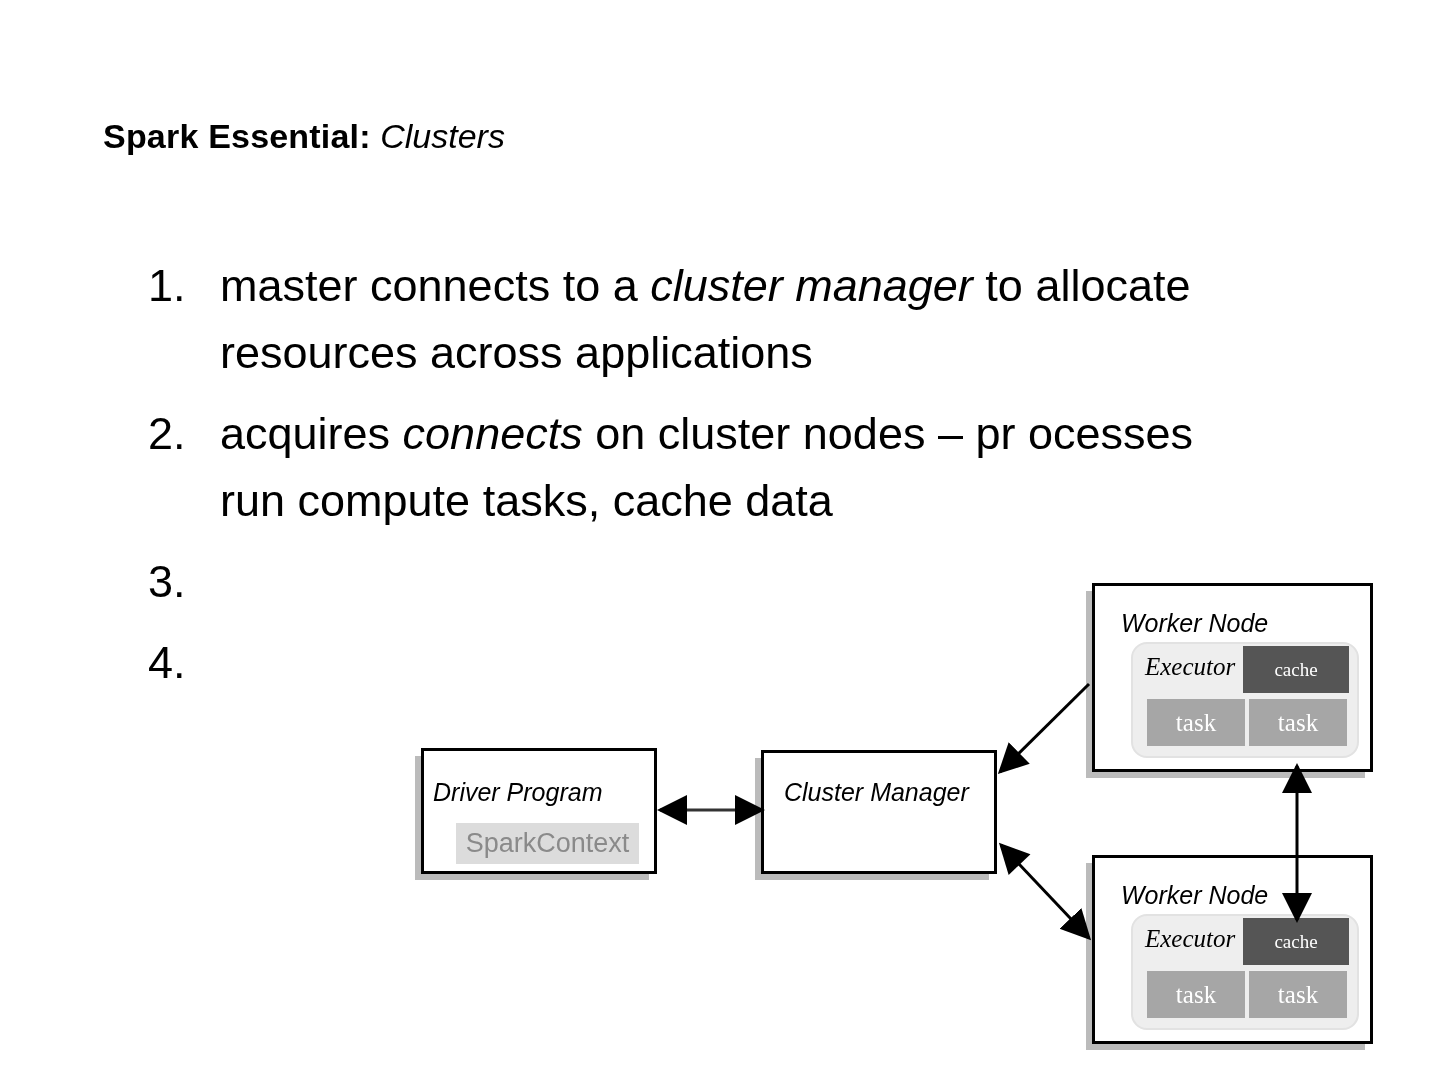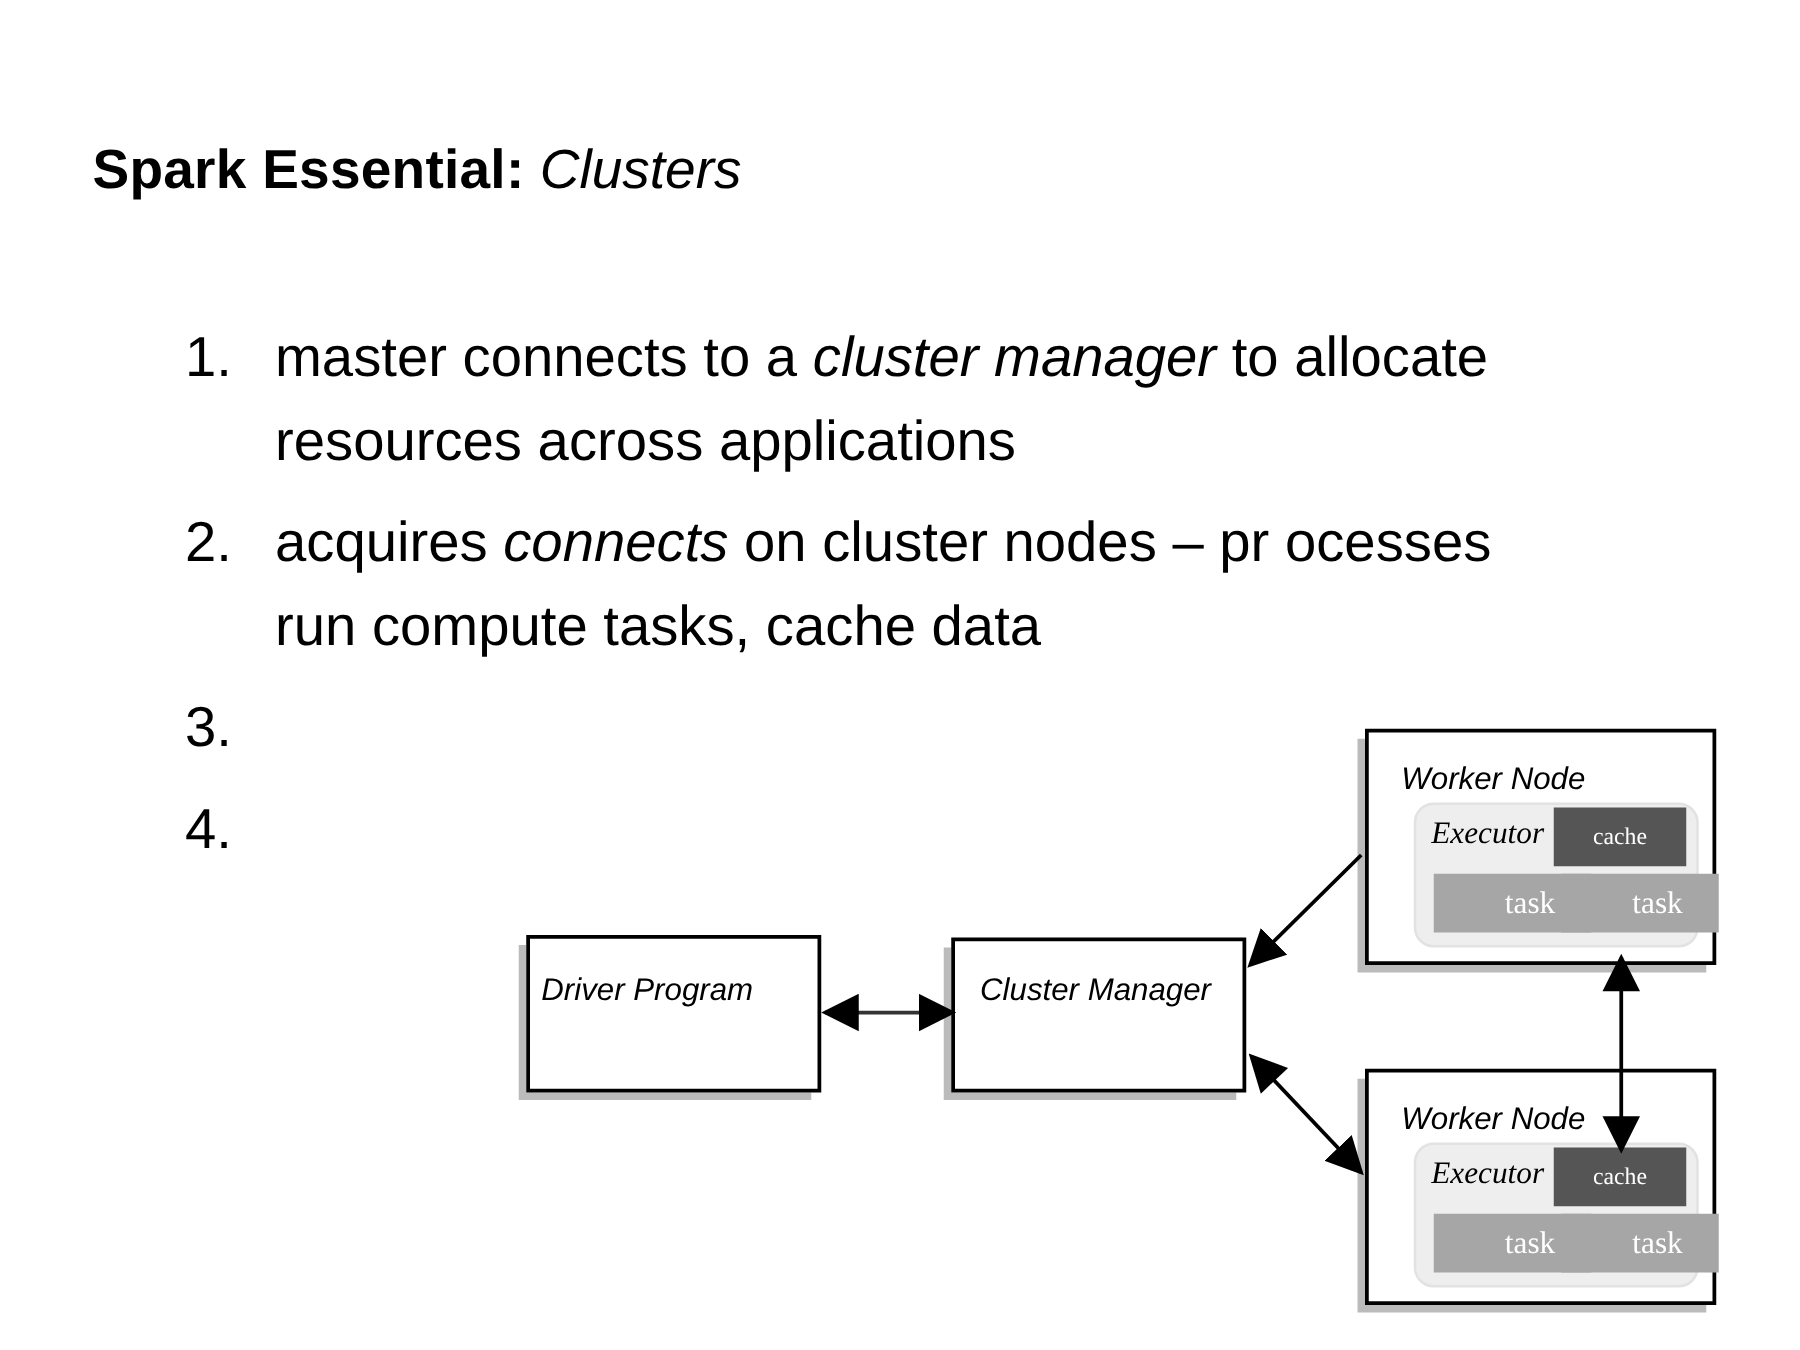--- a/index.html
+++ b/index.html
@@ -12,23 +12,23 @@
     height: 1080px;
     position: relative;
     overflow: hidden;
     font-family: "Liberation Sans", sans-serif;
     color: #000000;
   }
 
   
   #slide-title {
     position: absolute;
-    left: 74px;
+    left: 103px;
     top: 116px;
-    font-size: 44px;
+    font-size: 34px;
     line-height: 40px;
     white-space: nowrap;
   }
   #slide-title .t-bold { font-weight: bold; letter-spacing: 0.2px; }
   #slide-title .t-italic { font-style: italic; font-weight: normal; }
 
   
   #bullet-list {
     position: absolute;
     left: 148px;
@@ -139,21 +139,20 @@
   .task-chip {
     position: absolute;
     top: 55px;
     width: 98px; height: 47px;
     background: #a6a6a6;
     color: #ffffff;
     font-size: 25px;
     line-height: 47px;
     text-align: center;
     white-space: nowrap;
-    padding-left: 28px;
   }
   .task-chip.left  { left: 14px; }
   .task-chip.right { left: 116px; }
 
   #arrow-layer {
     position: absolute;
     left: 0; top: 0;
     width: 1440px; height: 1080px;
   }
 </style>
@@ -184,20 +183,21 @@
   <div class="bullet-row">
     <div class="bullet-num">4.</div>
   </div>
 
 </div>
 
 <div id="diagram">
 
   <div class="plain-box" id="driver-program-box">
     <div class="box-title" id="driver-program-title">Driver Program</div>
+    <div id="sparkcontext-chip">SparkContext</div>
   </div>
 
   <div class="plain-box" id="cluster-manager-box">
     <div class="box-title" id="cluster-manager-title">Cluster Manager</div>
   </div>
 
   <div class="plain-box worker-node-box" id="worker-node-1">
     <div class="box-title worker-node-title">Worker Node</div>
     <div class="executor-box">
       <div class="executor-label">Executor</div>

